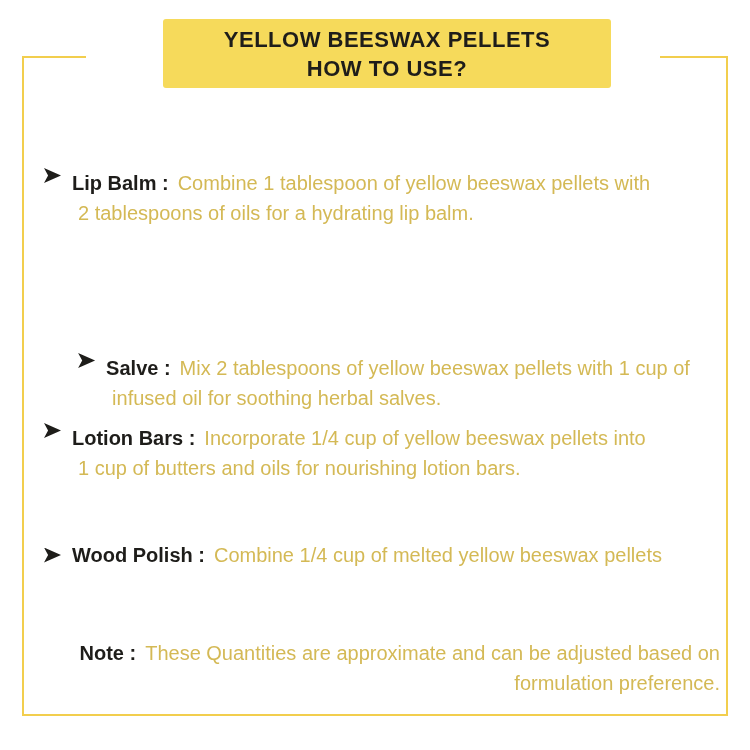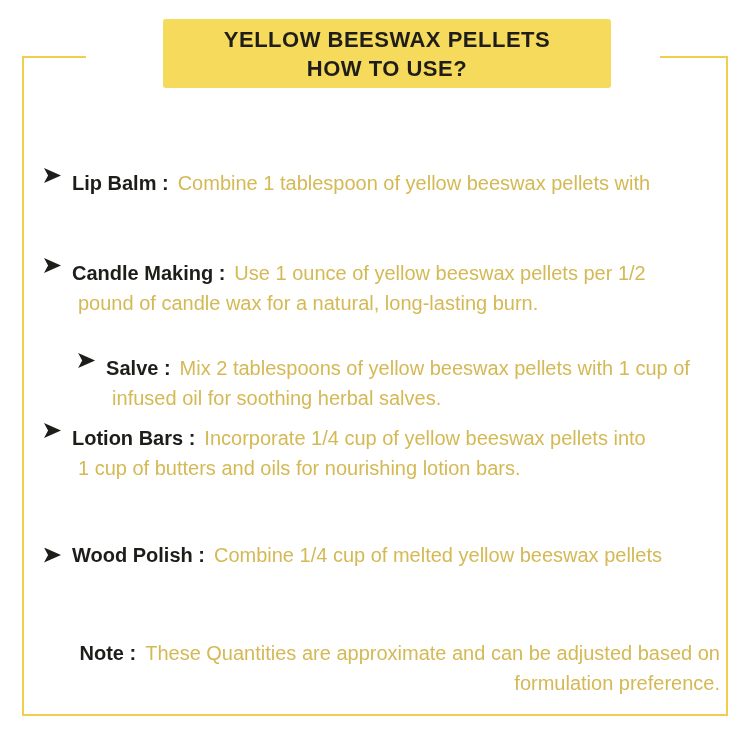--- a/index.html
+++ b/index.html
@@ -82,27 +82,23 @@
   <div class="seg seg-right"></div>
   <div class="seg seg-bottom"></div>
 
   <div class="banner">
     <div>YELLOW BEESWAX PELLETS</div>
     <div>HOW TO USE?</div>
   </div>
 
   <div class="item item-1">
     <span class="arrow"></span>
-    <p class="item-text"><span class="label">Lip Balm :</span><span class="gold">Combine 1 tablespoon of yellow beeswax pellets with</span><br></p>
+    <p class="item-text"><span class="label">Lip Balm :</span><span class="gold">Combine 1 tablespoon of yellow beeswax pellets with</span><br><span class="gold line2">2 tablespoons of oils for a hydrating lip balm.</span></p>
   </div>
 
-  <div class="item item-2">
-    <span class="arrow"></span>
-    <p class="item-text"><span class="label">Candle Making :</span><span class="gold">Use 1 ounce of yellow beeswax pellets per 1/2</span><br><span class="gold line2">pound of candle wax for a natural, long-lasting burn.</span></p>
-  </div>
 
   <div class="item item-3">
     <span class="arrow"></span>
     <p class="item-text"><span class="label">Salve :</span><span class="gold">Mix 2 tablespoons of yellow beeswax pellets with 1 cup of</span><br><span class="gold line2">infused oil for soothing herbal salves.</span></p>
   </div>
 
   <div class="item item-4">
     <span class="arrow"></span>
     <p class="item-text"><span class="label">Lotion Bars :</span><span class="gold">Incorporate 1/4 cup of yellow beeswax pellets into</span><br><span class="gold line2">1 cup of butters and oils for nourishing lotion bars.</span></p>
   </div>

